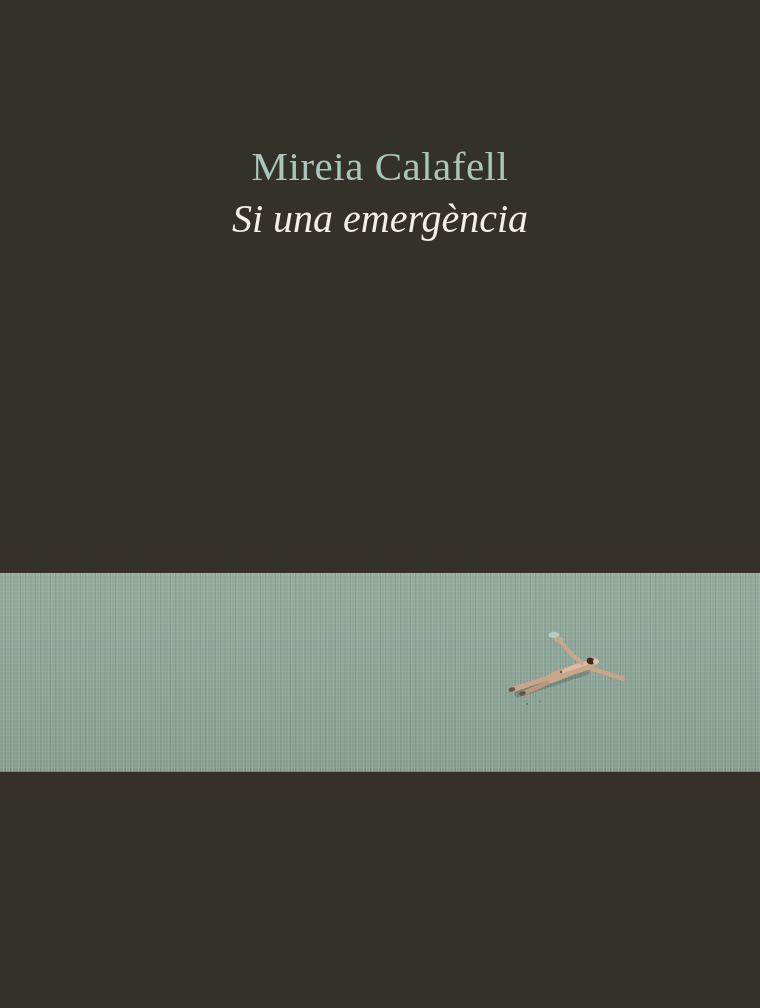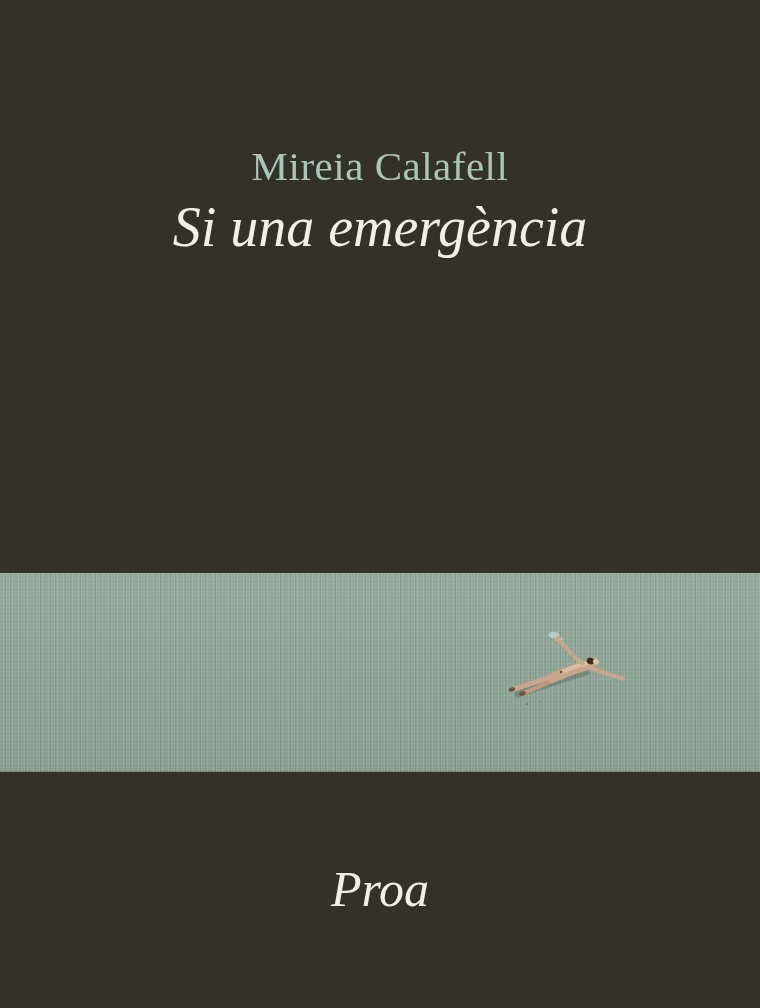--- a/index.html
+++ b/index.html
@@ -25,21 +25,21 @@
     white-space:nowrap;
   }
   .author{
     top:146px;
     font-size:41px;
     letter-spacing:0.5px;
     color:var(--author-text);
   }
   .title{
     top:199px;
-    font-size:56px;
+    font-size:40px;
     font-style:italic;
     color:var(--title-text);
   }
   .award{
     top:363px;
     font-size:30px;
     letter-spacing:0.3px;
     color:var(--award-text);
   }
   .band{
@@ -97,15 +97,14 @@
 
       <ellipse cx="593" cy="88.5" rx="5.6" ry="4.6" fill="#c9a68a" transform="rotate(22 593 88.5)"></ellipse>
       <ellipse cx="590.5" cy="88" rx="3.8" ry="3.3" fill="#3a2c22" transform="rotate(22 590.5 88)"></ellipse>
       <ellipse cx="596" cy="88.5" rx="3" ry="2.4" fill="#e0c4a8" transform="rotate(22 596 88.5)"></ellipse>
 
       <circle cx="527" cy="131" r="1" fill="rgba(50,70,58,0.5)"></circle>
       <circle cx="540" cy="128.5" r="0.8" fill="rgba(50,70,58,0.4)"></circle>
     </svg>
   </div>
 
-  <div class="textline publisher">Proa</div>
 
 </div>
 
 </body></html>

